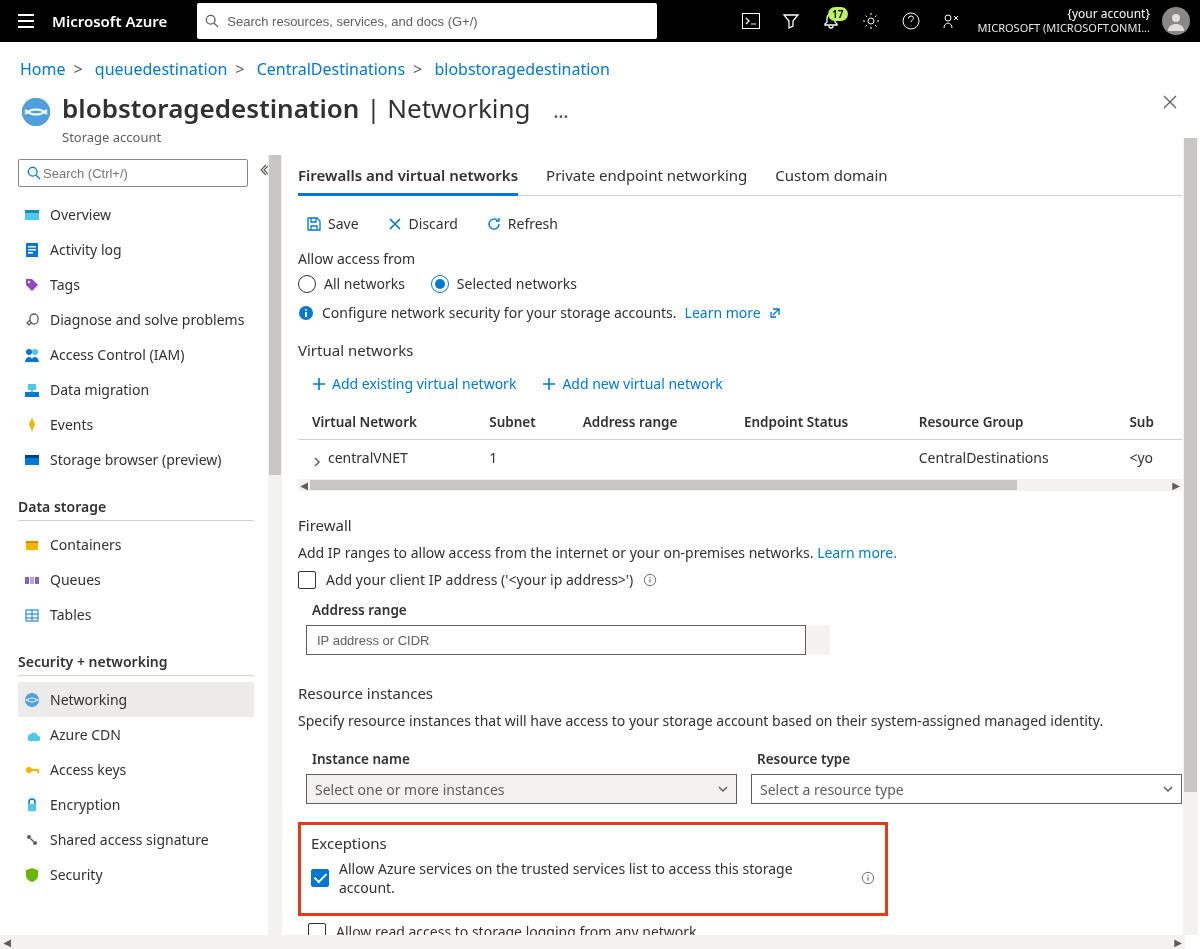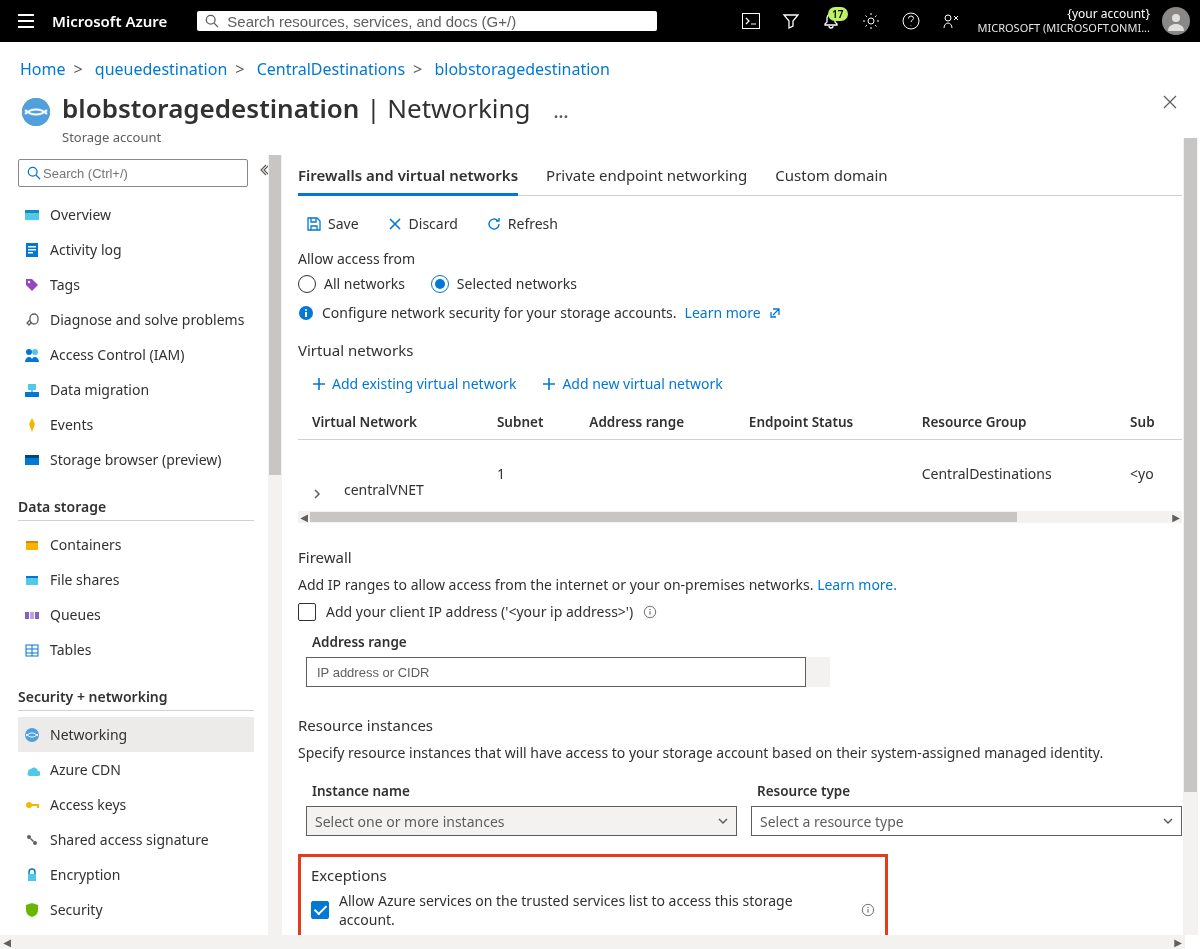--- a/index.html
+++ b/index.html
@@ -19,22 +19,22 @@
     font-size:14px; color:var(--text); background:#fff; width:1200px; height:949px; overflow:hidden; position:relative;
   }
   
   .top-header {
     height:42px; background:var(--bg-header); color:#fff; display:flex; align-items:center; padding:0 10px;
   }
   .hamburger { cursor:pointer; padding:6px 8px; }
   .product-name { font-weight:600; margin-left:10px; margin-right:30px; font-size:15px; }
   .search-wrap { flex:0 0 460px; position:relative; }
   .search-input {
-    width:100%; height:20px; background:#ffffff; border:none; border-radius:2px;
-    padding:0 10px 0 30px; font-size:15px; color:#7f1d1d;
+    width:100%; height:36px; background:#ffffff; border:none; border-radius:2px;
+    padding:0 10px 0 30px; font-size:13px; color:#7f1d1d;
   }
   .search-input::placeholder { color:#605e5c; }
   .search-icon { position:absolute; left:8px; top:50%; transform:translateY(-50%); color:#605e5c; }
   .spacer { flex:1; }
   .header-icons { display:flex; align-items:center; gap:2px; }
   .header-icon { position:relative; padding:6px 10px; cursor:pointer; display:flex; align-items:center; }
   .header-icon svg { color:#fff; }
   .badge {
     position:absolute; top:1px; right:2px; background:#bef264; color:#000; border-radius:10px;
     font-size:10px; font-weight:600; padding:0 4px; min-width:16px; text-align:center; line-height:14px;
@@ -98,21 +98,21 @@
   .ext-icon { color:var(--link); }
 
   .subhead { font-size:15px; margin:8px 0 8px; }
   .add-row { display:flex; gap:26px; padding:6px 0 12px 14px; }
   .add-link { display:flex; align-items:center; gap:6px; color:var(--azure-blue); cursor:pointer; }
 
   .vnet-table { width:100%; border-collapse:collapse; }
   .vnet-table th, .vnet-table td { text-align:left; padding:8px 10px; font-weight:400; }
   .vnet-table thead th { border-bottom:1px solid var(--border); font-weight:600; font-size:13.5px; }
   .vnet-table th:first-child, .vnet-table td:first-child { padding-left:14px; }
-  .vnet-row-expand { display:flex; align-items:flex-end; gap:22px; cursor:pointer;margin-top:32px; }
+  .vnet-row-expand { display:flex; align-items:flex-end; gap:6px; cursor:pointer; }
 
   .hscroll-fake { height:12px; background:#f3f2f1; position:relative; margin-top:4px; }
   .hscroll-thumb { position:absolute; top:1px; bottom:1px; left:12px; width:80%; background:#c8c6c4; }
   .hscroll-arrow { position:absolute; top:0; bottom:0; width:12px; display:flex; align-items:center; justify-content:center; color:#605e5c; font-size:10px; }
   .hscroll-arrow.left{ left:0; } .hscroll-arrow.right{ right:0; }
 
   .checkbox-row { display:flex; align-items:center; gap:10px; margin:6px 0; }
   .chk { width:18px; height:18px; border:1px solid #323130; border-radius:2px; display:flex; align-items:center; justify-content:center; cursor:pointer; flex:0 0 18px; }
   .chk.checked { background:var(--azure-blue); border-color:var(--azure-blue); }
   .chk.checked::after { content:""; width:5px; height:10px; border:solid #fff; border-width:0 2px 2px 0; transform:rotate(45deg) translate(-1px,-1px); }
@@ -341,29 +341,20 @@
             <svg width="16" height="16" viewBox="0 0 16 16">
               <rect x="2" y="4" width="12" height="9" fill="#f7b500"></rect>
               <rect x="2" y="4" width="12" height="2" fill="#d18c00"></rect>
             </svg>
           </span>
           <span>Containers</span>
         </div>
         <div class="nav-item">
           <span class="nic">
             <svg width="16" height="16" viewBox="0 0 16 16">
-              <rect x="2" y="4" width="12" height="9" fill="#50c8e8"></rect>
-              <rect x="2" y="4" width="12" height="2" fill="#0078d4"></rect>
-            </svg>
-          </span>
-          <span>File shares</span>
-        </div>
-        <div class="nav-item">
-          <span class="nic">
-            <svg width="16" height="16" viewBox="0 0 16 16">
               <rect x="1" y="5" width="4" height="7" fill="#8661c5"></rect>
               <rect x="6" y="5" width="4" height="7" fill="#b9a3e3"></rect>
               <rect x="11" y="5" width="4" height="7" fill="#8661c5"></rect>
             </svg>
           </span>
           <span>Queues</span>
         </div>
         <div class="nav-item">
           <span class="nic">
             <svg width="16" height="16" viewBox="0 0 16 16">
@@ -400,35 +391,35 @@
               <circle cx="5" cy="8" r="3" fill="#f7b500"></circle>
               <rect x="7" y="7" width="8" height="2" fill="#f7b500"></rect>
               <rect x="13" y="7" width="2" height="4" fill="#f7b500"></rect>
             </svg>
           </span>
           <span>Access keys</span>
         </div>
         <div class="nav-item">
           <span class="nic">
             <svg width="16" height="16" viewBox="0 0 16 16">
+              <rect x="4" y="7" width="8" height="7" fill="#50c8e8"></rect>
+              <path d="M5 7V5a3 3 0 016 0v2" stroke="#0078d4" fill="none" stroke-width="1.5"></path>
+            </svg>
+          </span>
+          <span>Encryption</span>
+        </div>
+        <div class="nav-item">
+          <span class="nic">
+            <svg width="16" height="16" viewBox="0 0 16 16">
               <circle cx="5" cy="5" r="2" fill="#605e5c"></circle>
               <circle cx="11" cy="11" r="2" fill="#605e5c"></circle>
               <path d="M6.5 6.5l3 3" stroke="#605e5c" stroke-width="1.5"></path>
             </svg>
           </span>
           <span>Shared access signature</span>
-        </div>
-        <div class="nav-item">
-          <span class="nic">
-            <svg width="16" height="16" viewBox="0 0 16 16">
-              <rect x="4" y="7" width="8" height="7" fill="#50c8e8"></rect>
-              <path d="M5 7V5a3 3 0 016 0v2" stroke="#0078d4" fill="none" stroke-width="1.5"></path>
-            </svg>
-          </span>
-          <span>Encryption</span>
         </div>
         <div class="nav-item">
           <span class="nic">
             <svg width="16" height="16" viewBox="0 0 16 16">
               <path d="M8 1l6 2v5c0 4-3 6-6 7-3-1-6-3-6-7V3z" fill="#6bb700"></path>
             </svg>
           </span>
           <span>Security</span>
         </div>
       </div>

